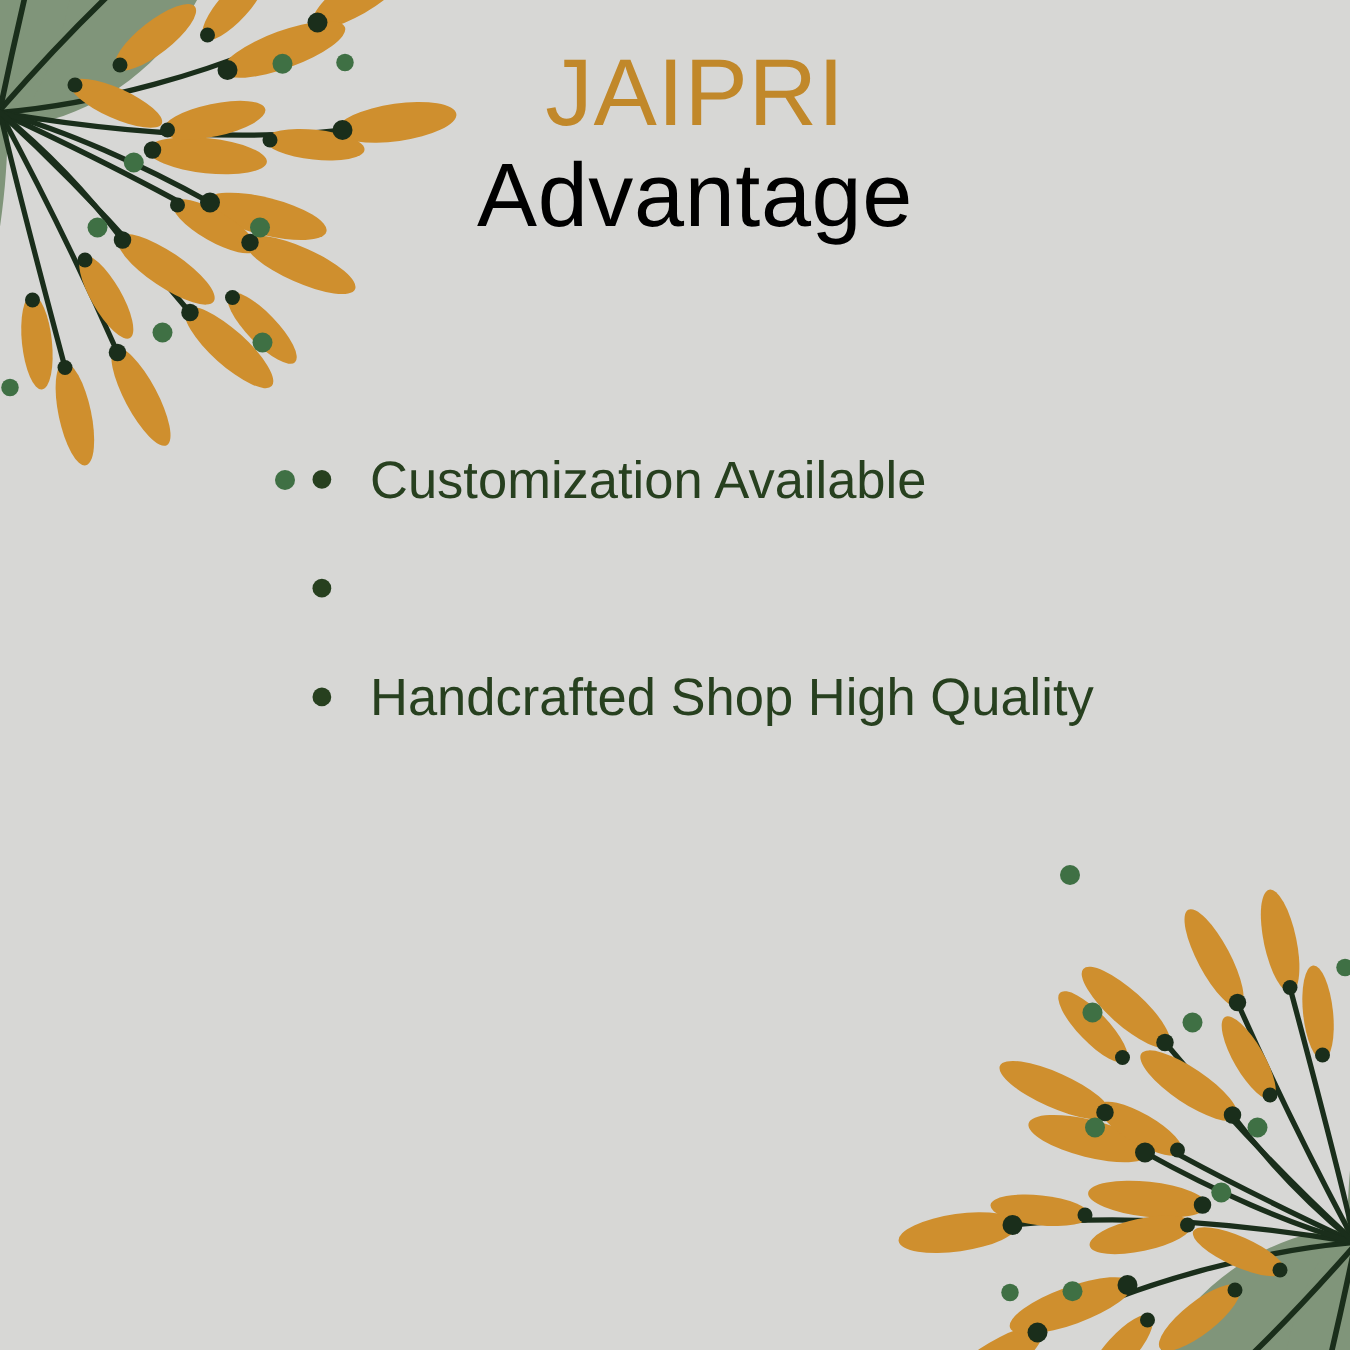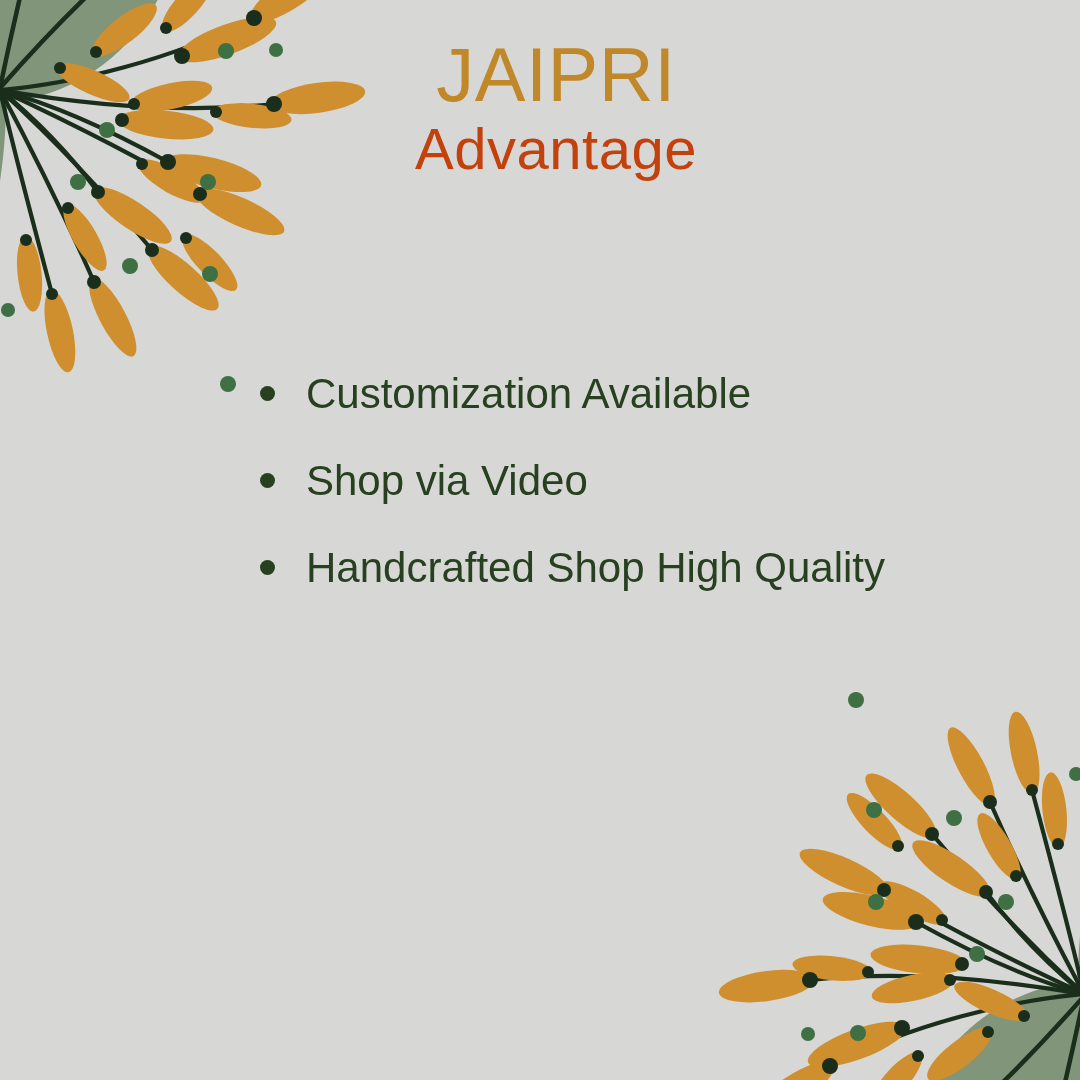--- a/index.html
+++ b/index.html
@@ -48,33 +48,33 @@
   .title-line-1 {
     display: block;
     color: #c1882a;
     font-size: 76px;
     line-height: 1.08;
     font-weight: 400;
     letter-spacing: 0.5px;
   }
   .title-line-2 {
     display: block;
-    color: #c2410c;
-    font-size: 58px;
+    color: #000000;
+    font-size: 72px;
     line-height: 1.14;
     font-weight: 400;
     letter-spacing: 0.5px;
   }
 
   
   .advantage-list {
     position: absolute;
     left: 246px;
     top: 336px;
-    margin: 14px;
+    margin: 4px;
     padding: 0;
     list-style: none;
   }
   .advantage-item {
     display: flex;
     align-items: center;
     height: 87px;
   }
   .bullet-dot {
     flex: 0 0 auto;
@@ -359,21 +359,20 @@
     <span class="title-line-2">Advantage</span>
   </div>
 
   <ul class="advantage-list">
     <li class="advantage-item">
       <span class="bullet-dot"></span>
       <span class="advantage-label">Customization Available</span>
     </li>
     <li class="advantage-item">
       <span class="bullet-dot"></span>
-      <span class="advantage-label">Shop via Video</span>
     </li>
     <li class="advantage-item">
       <span class="bullet-dot"></span>
       <span class="advantage-label">Handcrafted Shop High Quality</span>
     </li>
   </ul>
 
 </div>
 
 </body></html>

